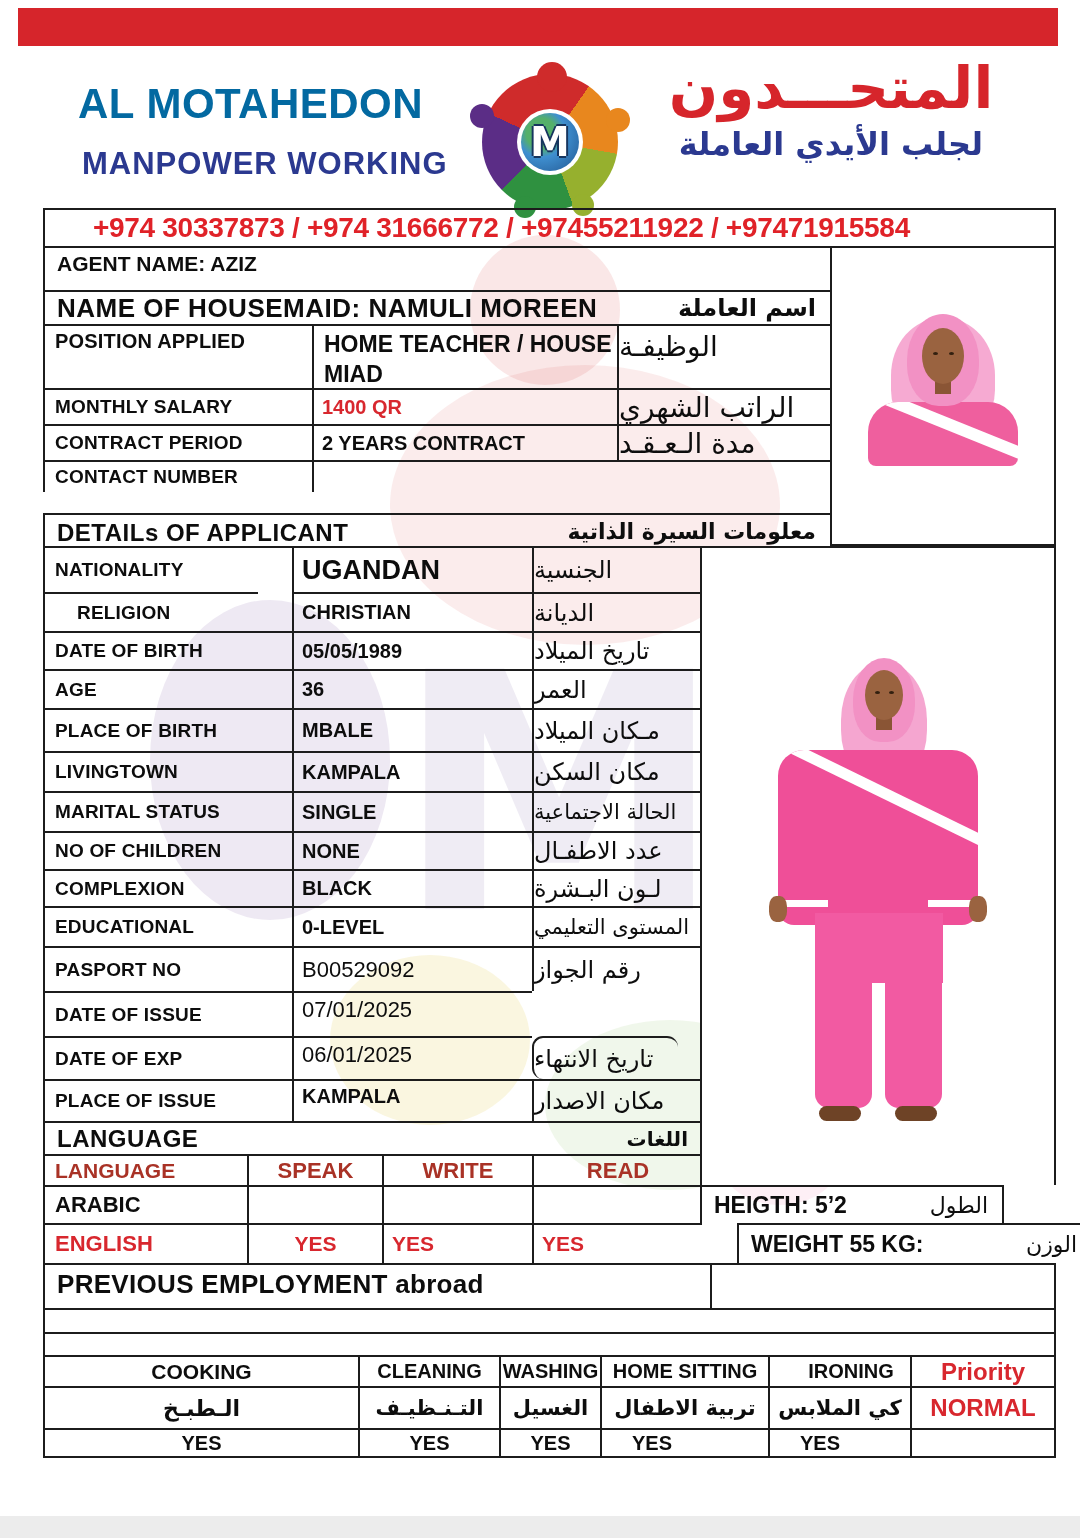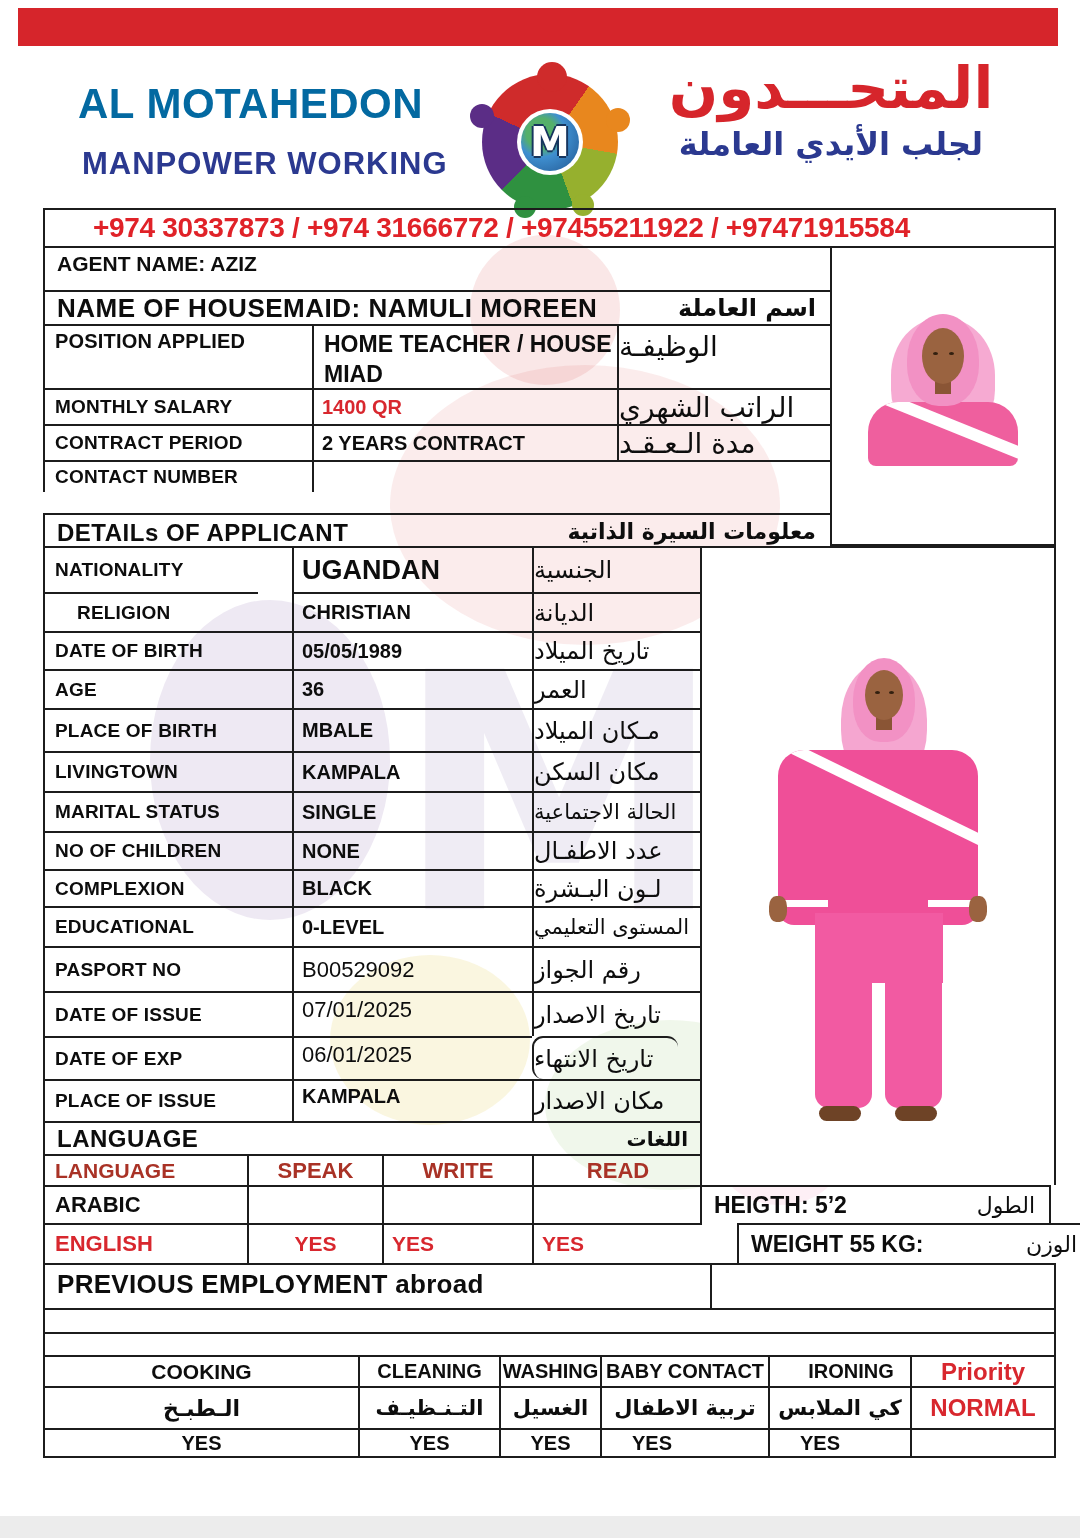--- a/index.html
+++ b/index.html
@@ -226,21 +226,20 @@
   <div class="cell bl bt lab" style="left:43px;top:906px;width:249px;height:40px;">EDUCATIONAL</div>
   <div class="cell bl bt val" style="left:292px;top:906px;width:240px;height:40px;">0-LEVEL</div>
   <div class="cell bl bt arcell" style="left:532px;top:906px;width:170px;height:40px;font-size:21px;">المستوى التعليمي</div>
 
   <div class="cell bl bt lab" style="left:43px;top:946px;width:249px;height:45px;">PASPORT NO</div>
   <div class="cell bl bt mid" style="left:292px;top:946px;width:240px;height:45px;padding-left:8px;">B00529092</div>
   <div class="cell bl bt arcell" style="left:532px;top:946px;width:170px;height:45px;">رقم الجواز</div>
 
   <div class="cell bl bt lab" style="left:43px;top:991px;width:249px;height:45px;">DATE OF ISSUE</div>
   <div class="cell bl bt mid" style="left:292px;top:991px;width:240px;height:45px;padding-left:8px;align-items:flex-start;padding-top:4px;">07/01/2025</div>
-  <div class="cell bl bt arcell" style="left:532px;top:991px;width:170px;height:45px;">تاريخ الاصدار</div>
 
   <div class="cell bl bt lab" style="left:43px;top:1036px;width:249px;height:43px;">DATE OF EXP</div>
   <div class="cell bl bt mid" style="left:292px;top:1036px;width:240px;height:43px;padding-left:8px;align-items:flex-start;padding-top:4px;">06/01/2025</div>
   <div class="cell bl bt arcell" style="left:532px;top:1036px;width:146px;height:43px;border-radius:11px;">تاريخ الانتهاء</div>
 
   <div class="cell bl bt lab" style="left:43px;top:1079px;width:249px;height:42px;">PLACE OF ISSUE</div>
   <div class="cell bl bt val" style="left:292px;top:1079px;width:240px;height:42px;align-items:flex-start;padding-top:4px;">KAMPALA</div>
   <div class="cell bl bt arcell" style="left:532px;top:1079px;width:170px;height:42px;">مكان الاصدار</div>
 
   <div class="cell bl bt split" style="left:43px;top:1121px;width:659px;height:33px;">
@@ -256,38 +255,38 @@
   <div class="cell bl bt" style="left:43px;top:1185px;width:204px;height:38px;font-weight:bold;font-size:22px;padding-left:10px;">ARABIC</div>
   <div class="cell bl bt ctr" style="left:247px;top:1185px;width:135px;height:38px;"></div>
   <div class="cell bl bt" style="left:382px;top:1185px;width:150px;height:38px;"></div>
   <div class="cell bl bt" style="left:532px;top:1185px;width:170px;height:38px;"></div>
 
   <div class="cell bl bt red" style="left:43px;top:1223px;width:204px;height:40px;font-weight:bold;font-size:22px;padding-left:10px;">ENGLISH</div>
   <div class="cell bl bt ctr red" style="left:247px;top:1223px;width:135px;height:40px;font-weight:bold;font-size:21px;">YES</div>
   <div class="cell bl bt red" style="left:382px;top:1223px;width:150px;height:40px;font-weight:bold;font-size:21px;padding-left:8px;">YES</div>
   <div class="cell bl bt red" style="left:532px;top:1223px;width:170px;height:40px;font-weight:bold;font-size:21px;padding-left:8px;">YES</div>
 
-  <div class="cell bl bt br split" style="left:700px;top:1185px;width:351px;height:38px;">
+  <div class="cell bl bt br split" style="left:700px;top:1185px;width:304px;height:38px;">
     <span style="font-weight:bold;font-size:23px;">HEIGTH: 5’2</span>
     <span class="ara" style="font-size:22px;">الطول</span>
   </div>
   <div class="cell bl bt br split" style="left:737px;top:1223px;width:356px;height:40px;">
     <span style="font-weight:bold;font-size:23px;">WEIGHT 55 KG:</span>
     <span class="ara" style="font-size:22px;">الوزن</span>
   </div>
 
   <div class="cell bl bt topalign" style="left:43px;top:1263px;width:667px;height:45px;font-weight:800;font-size:26px;padding-left:12px;letter-spacing:.3px;">PREVIOUS EMPLOYMENT abroad</div>
   <div class="cell bl bt br" style="left:710px;top:1263px;width:346px;height:45px;"></div>
   <div class="cell bl bt br" style="left:43px;top:1308px;width:1013px;height:24px;"></div>
   <div class="cell bl bt br" style="left:43px;top:1332px;width:1013px;height:23px;"></div>
 
   <div class="cell bl bt ctr" style="left:43px;top:1355px;width:315px;height:31px;font-weight:bold;font-size:21px;">COOKING</div>
   <div class="cell bl bt ctr" style="left:358px;top:1355px;width:141px;height:31px;font-weight:bold;font-size:20px;">CLEANING</div>
   <div class="cell bl bt ctr" style="left:499px;top:1355px;width:101px;height:31px;font-weight:bold;font-size:20px;">WASHING</div>
-  <div class="cell bl bt ctr" style="left:600px;top:1355px;width:168px;height:31px;font-weight:bold;font-size:20px;">BABY CONTACT</div>
+  <div class="cell bl bt ctr" style="left:600px;top:1355px;width:168px;height:31px;font-weight:bold;font-size:20px;">HOME SITTING</div>
   <div class="cell bl bt ctr" style="left:768px;top:1355px;width:164px;height:31px;font-weight:bold;font-size:20px;">IRONING</div>
   <div class="cell bl bt br ctr red" style="left:910px;top:1355px;width:146px;height:31px;font-weight:bold;font-size:24px;">Priority</div>
 
   <div class="cell bl bt ctr ara" style="left:43px;top:1386px;width:315px;height:42px;font-weight:bold;font-size:22px;">الـطبـخ</div>
   <div class="cell bl bt ctr ara" style="left:358px;top:1386px;width:141px;height:42px;font-weight:bold;font-size:21px;">التـنـظيـف</div>
   <div class="cell bl bt ctr ara" style="left:499px;top:1386px;width:101px;height:42px;font-weight:bold;font-size:21px;">الغسيل</div>
   <div class="cell bl bt ctr ara" style="left:600px;top:1386px;width:168px;height:42px;font-weight:bold;font-size:21px;">تربية الاطفال</div>
   <div class="cell bl bt ctr ara" style="left:768px;top:1386px;width:142px;height:42px;font-weight:bold;font-size:21px;">كي الملابس</div>
   <div class="cell bl bt br ctr red" style="left:910px;top:1386px;width:146px;height:42px;font-weight:bold;font-size:24px;">NORMAL</div>
 

